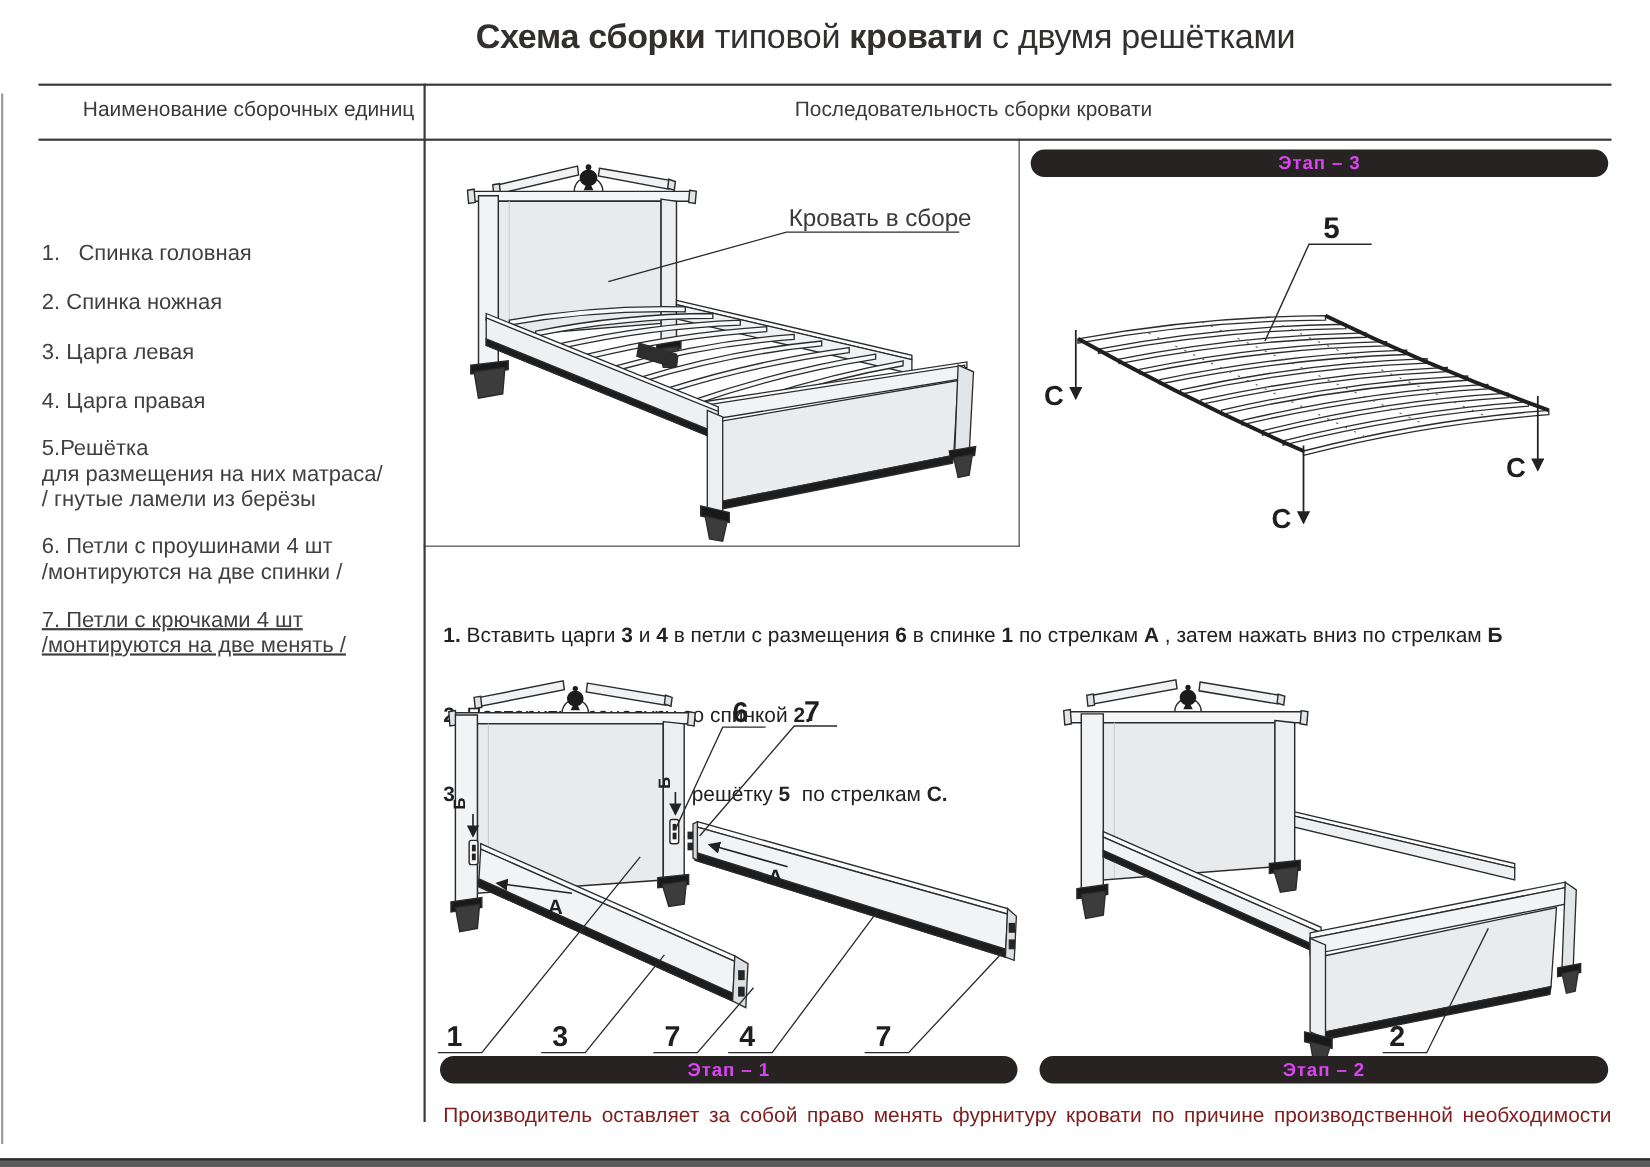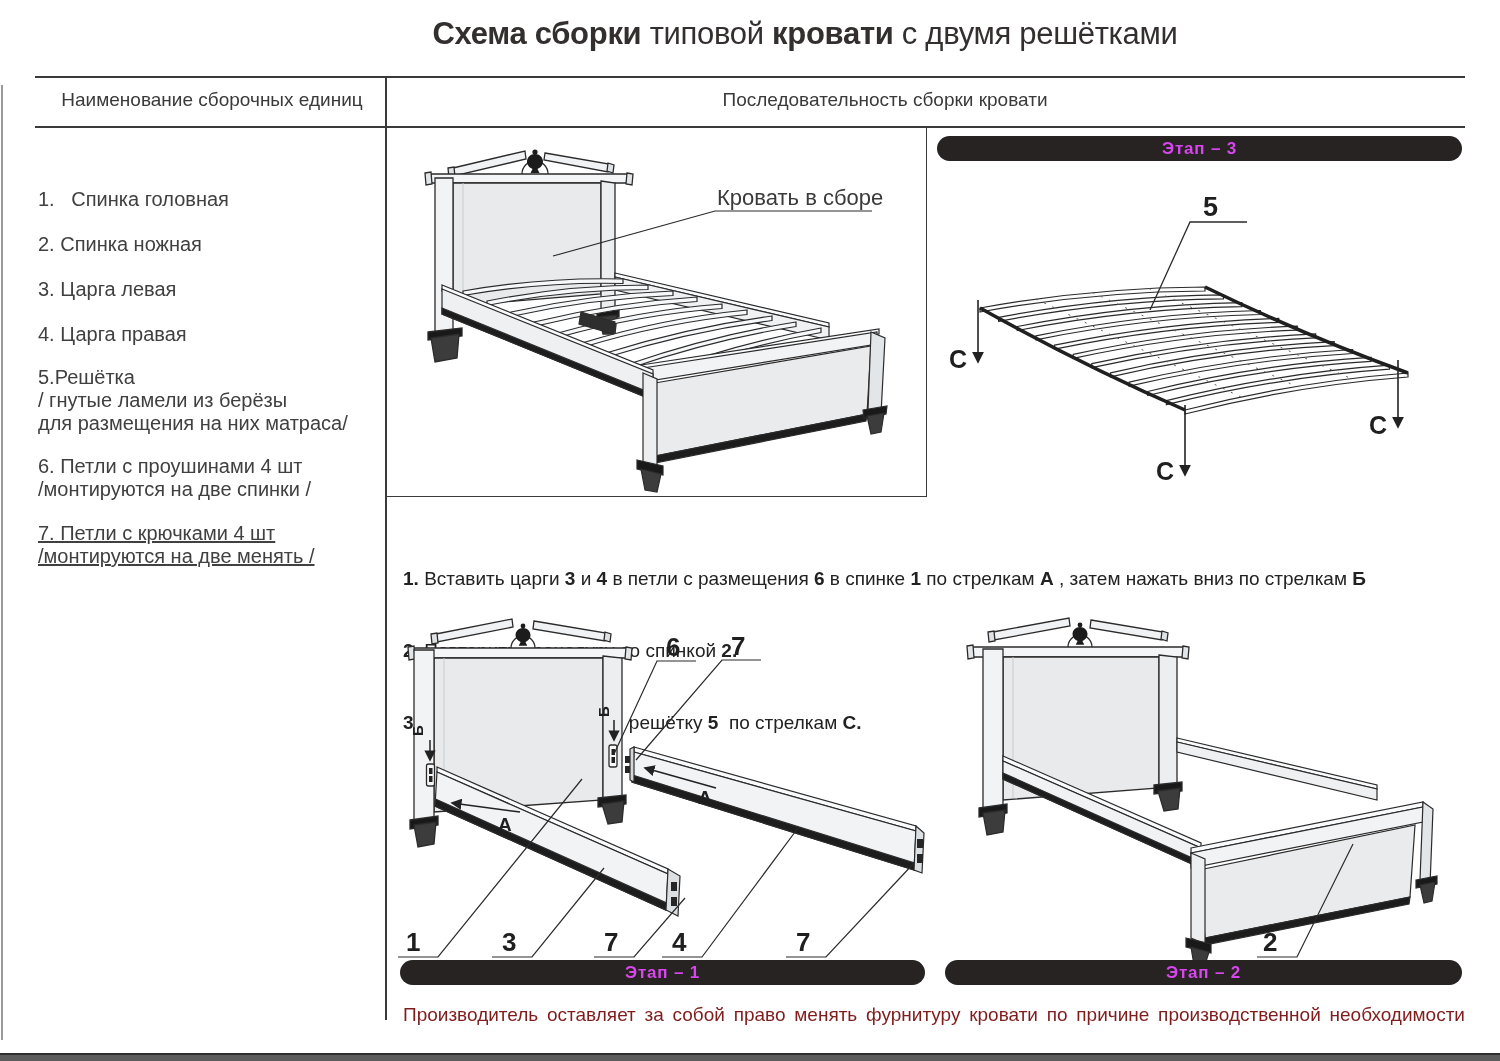--- a/index.html
+++ b/index.html
@@ -6,21 +6,21 @@
   body { background:#888; font-family:"Liberation Sans", sans-serif; }
   .page { position:relative; width:1500px; height:1061px; background:#ffffff; overflow:hidden;
           color:#2e2b2b; }
   .title { position:absolute; top:16px; left:0; width:1500px; padding-left:110px;
            text-align:center; font-size:31px; font-weight:400; letter-spacing:-0.3px; color:#332f2f; }
   .title .b { font-weight:700; }
   .hline { position:absolute; height:1.6px; background:#3a3a3a; }
   .vline { position:absolute; width:1.6px; background:#3a3a3a; }
   .col-header { position:absolute; font-size:19px; color:#3a3a3a; text-align:center; }
   .parts-item { position:absolute; left:38px; width:345px; font-size:20px; line-height:23px;
-                color:#404040; white-space:pre-wrap; }
+                color:#404040; white-space:pre-wrap;margin-top:31px; }
   .fig-box { position:absolute; border-right:1.6px solid #3a3a3a; border-bottom:1.6px solid #3a3a3a; }
   .banner { position:absolute; height:25px; border-radius:13px; background:#272323;
             display:flex; align-items:center; justify-content:center; }
   .banner span { color:#d946ef; font-size:17px; font-weight:700; letter-spacing:0.8px; }
   .instructions { position:absolute; left:403px; top:519px; width:1070px; font-size:19px;
                   line-height:24px; color:#222; white-space:pre-wrap; }
   .instructions .b { font-weight:700; }
   .disclaimer { position:absolute; left:403px; top:1004px; width:1062px; font-size:19px;
                 color:#7f1d1d; text-align:justify; text-align-last:justify; }
   .bottom-strip { position:absolute; left:0; top:1053px; width:1500px; height:8px;
@@ -40,28 +40,28 @@
 
 <div class="page">
 
   <div class="title"><span class="b">Схема сборки</span><span> типовой </span><span class="b">кровати</span><span> с двумя решётками</span></div>
 
   <div class="hline" style="left:35px; top:76px; width:1430px;"></div>
   <div class="hline" style="left:35px; top:126px; width:1430px;"></div>
   <div class="vline" style="left:385px; top:76px; height:944px;"></div>
   <div class="edge-line"></div>
 
-  <div class="col-header" style="left:37px; top:89px; width:350px;">Наименование  сборочных единиц</div>
+  <div class="col-header" style="left:51px; top:89px; width:350px;">Наименование  сборочных единиц</div>
   <div class="col-header" style="left:385px; top:89px; width:1000px;">Последовательность сборки кровати</div>
 
   <div class="parts-item" style="top:188px;">1.   Спинка головная</div>
   <div class="parts-item" style="top:233px;">2. Спинка ножная</div>
   <div class="parts-item" style="top:278px;">3. Царга левая</div>
   <div class="parts-item" style="top:323px;">4. Царга правая</div>
-  <div class="parts-item" style="top:366px;"><div>5.Решётка</div><div>/ гнутые ламели из берёзы</div><div>для размещения на них матраса/</div></div>
+  <div class="parts-item" style="top:366px;"><div>5.Решётка</div><div>для размещения на них матраса/</div><div>/ гнутые ламели из берёзы</div></div>
   <div class="parts-item" style="top:455px;"><div>6. Петли с проушинами 4 шт</div><div>/монтируются на две спинки /</div></div>
   <div class="parts-item" style="top:522px;text-decoration:underline;"><div>7. Петли с крючками 4 шт</div><div>/монтируются на две менять /</div></div>
 
   <div class="fig-box" style="left:385px; top:126px; width:542px; height:371px;"></div>
 
   <svg style="left:385px; top:126px;" width="542" height="371" viewBox="0 0 542 371">
     <defs>
       <marker id="arr" viewBox="0 0 10 10" refX="8.5" refY="5" markerWidth="7.5" markerHeight="7.5" orient="auto-start-reverse">
         <path d="M0,0 L10,5 L0,10 z" fill="#222"></path>
       </marker>

